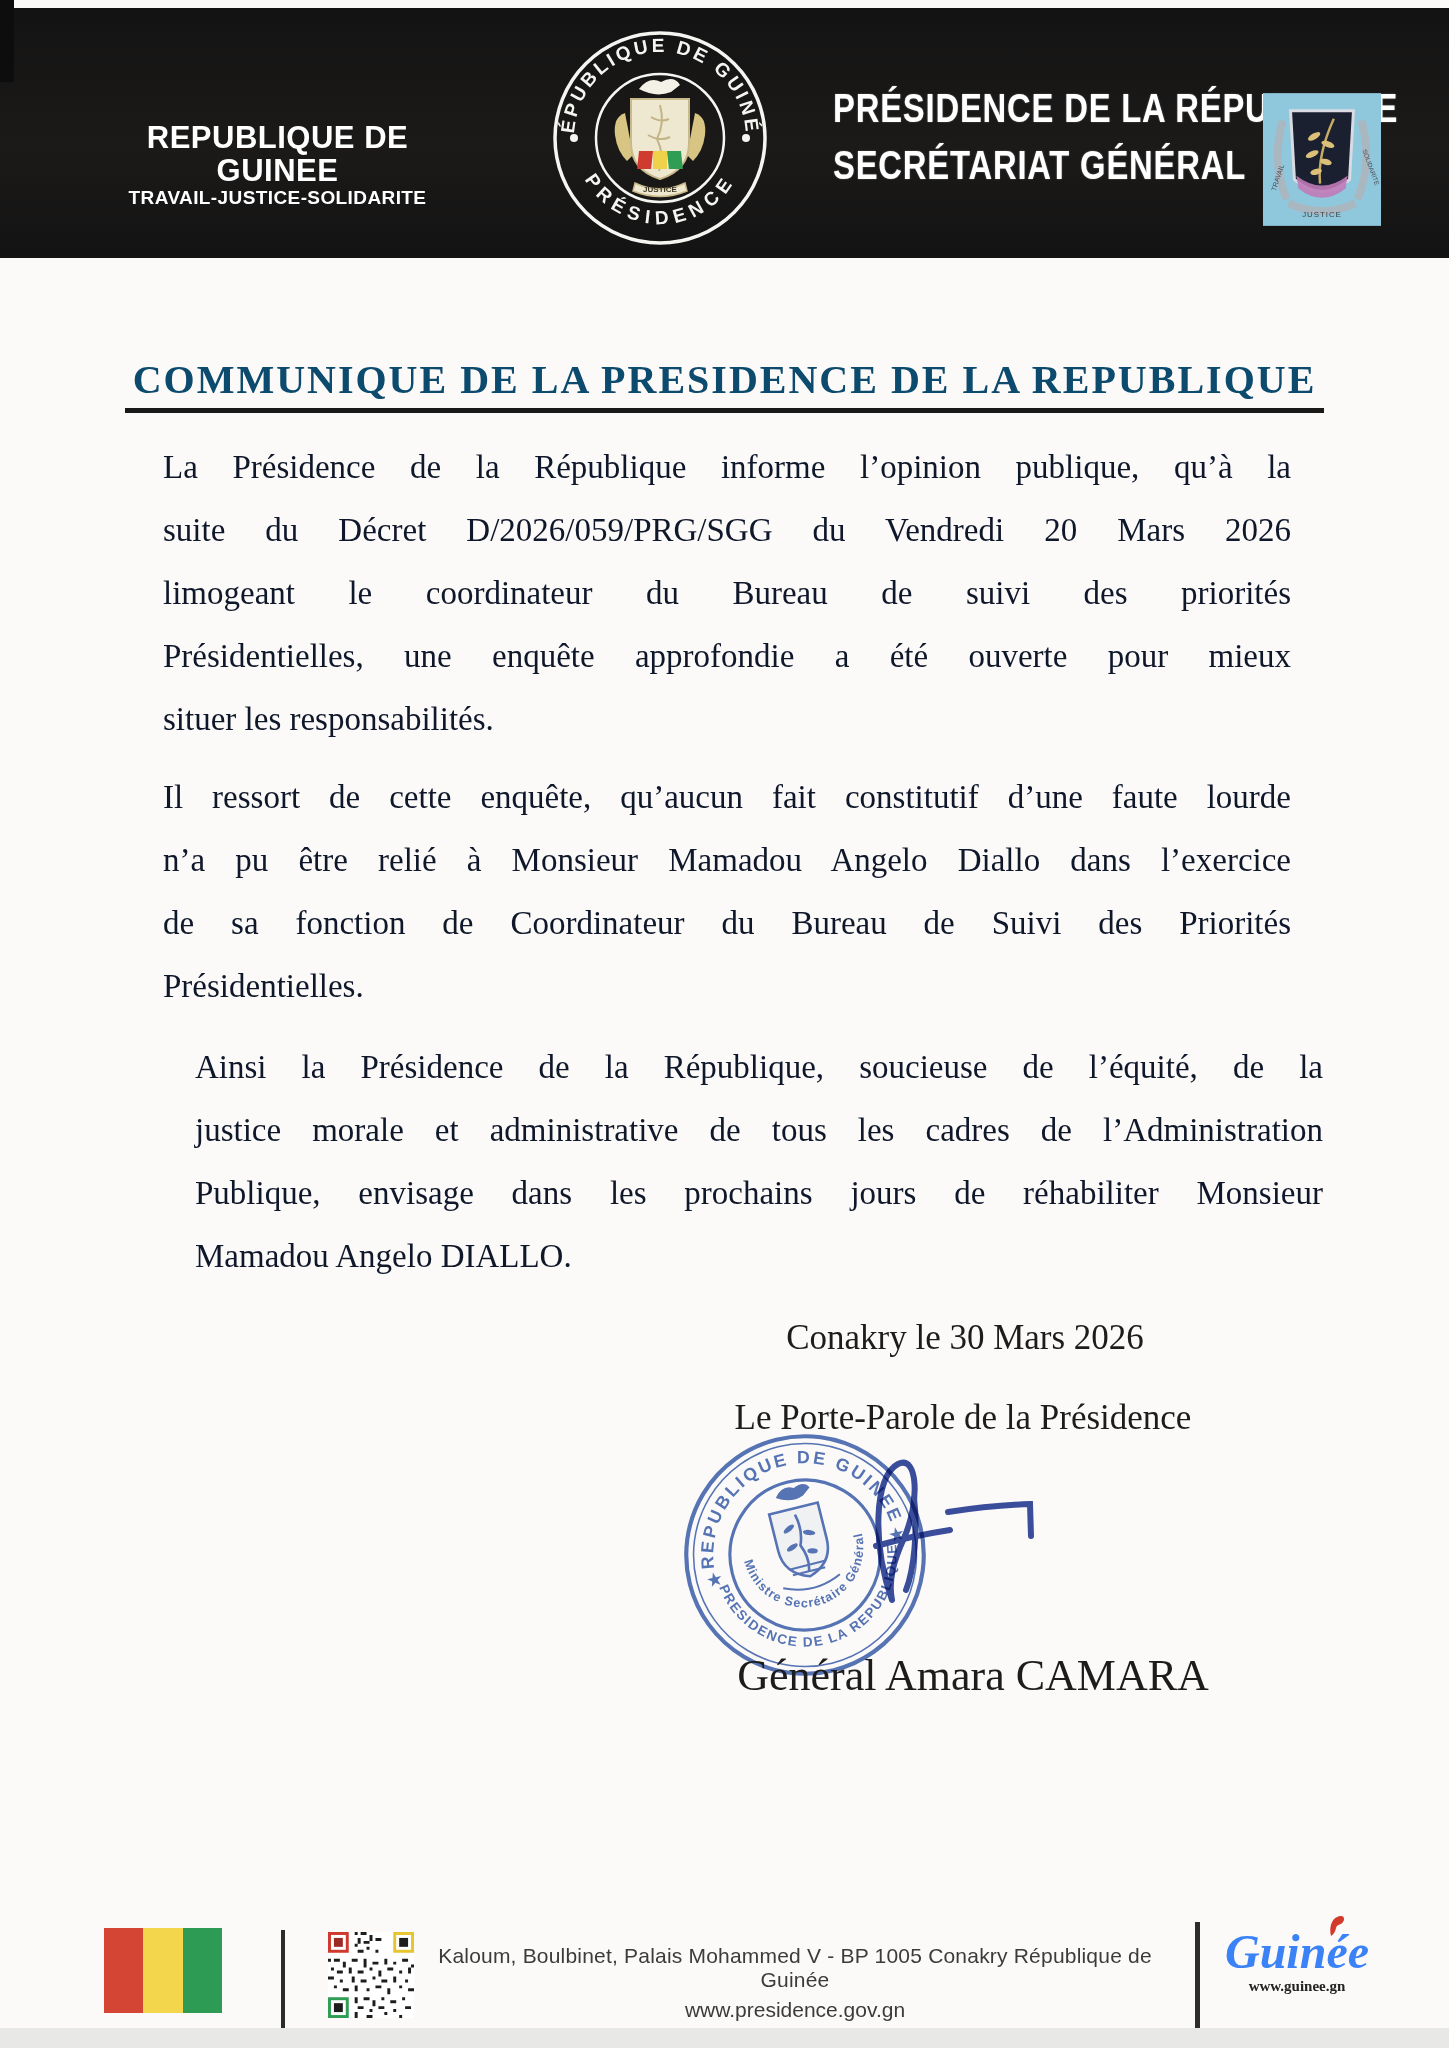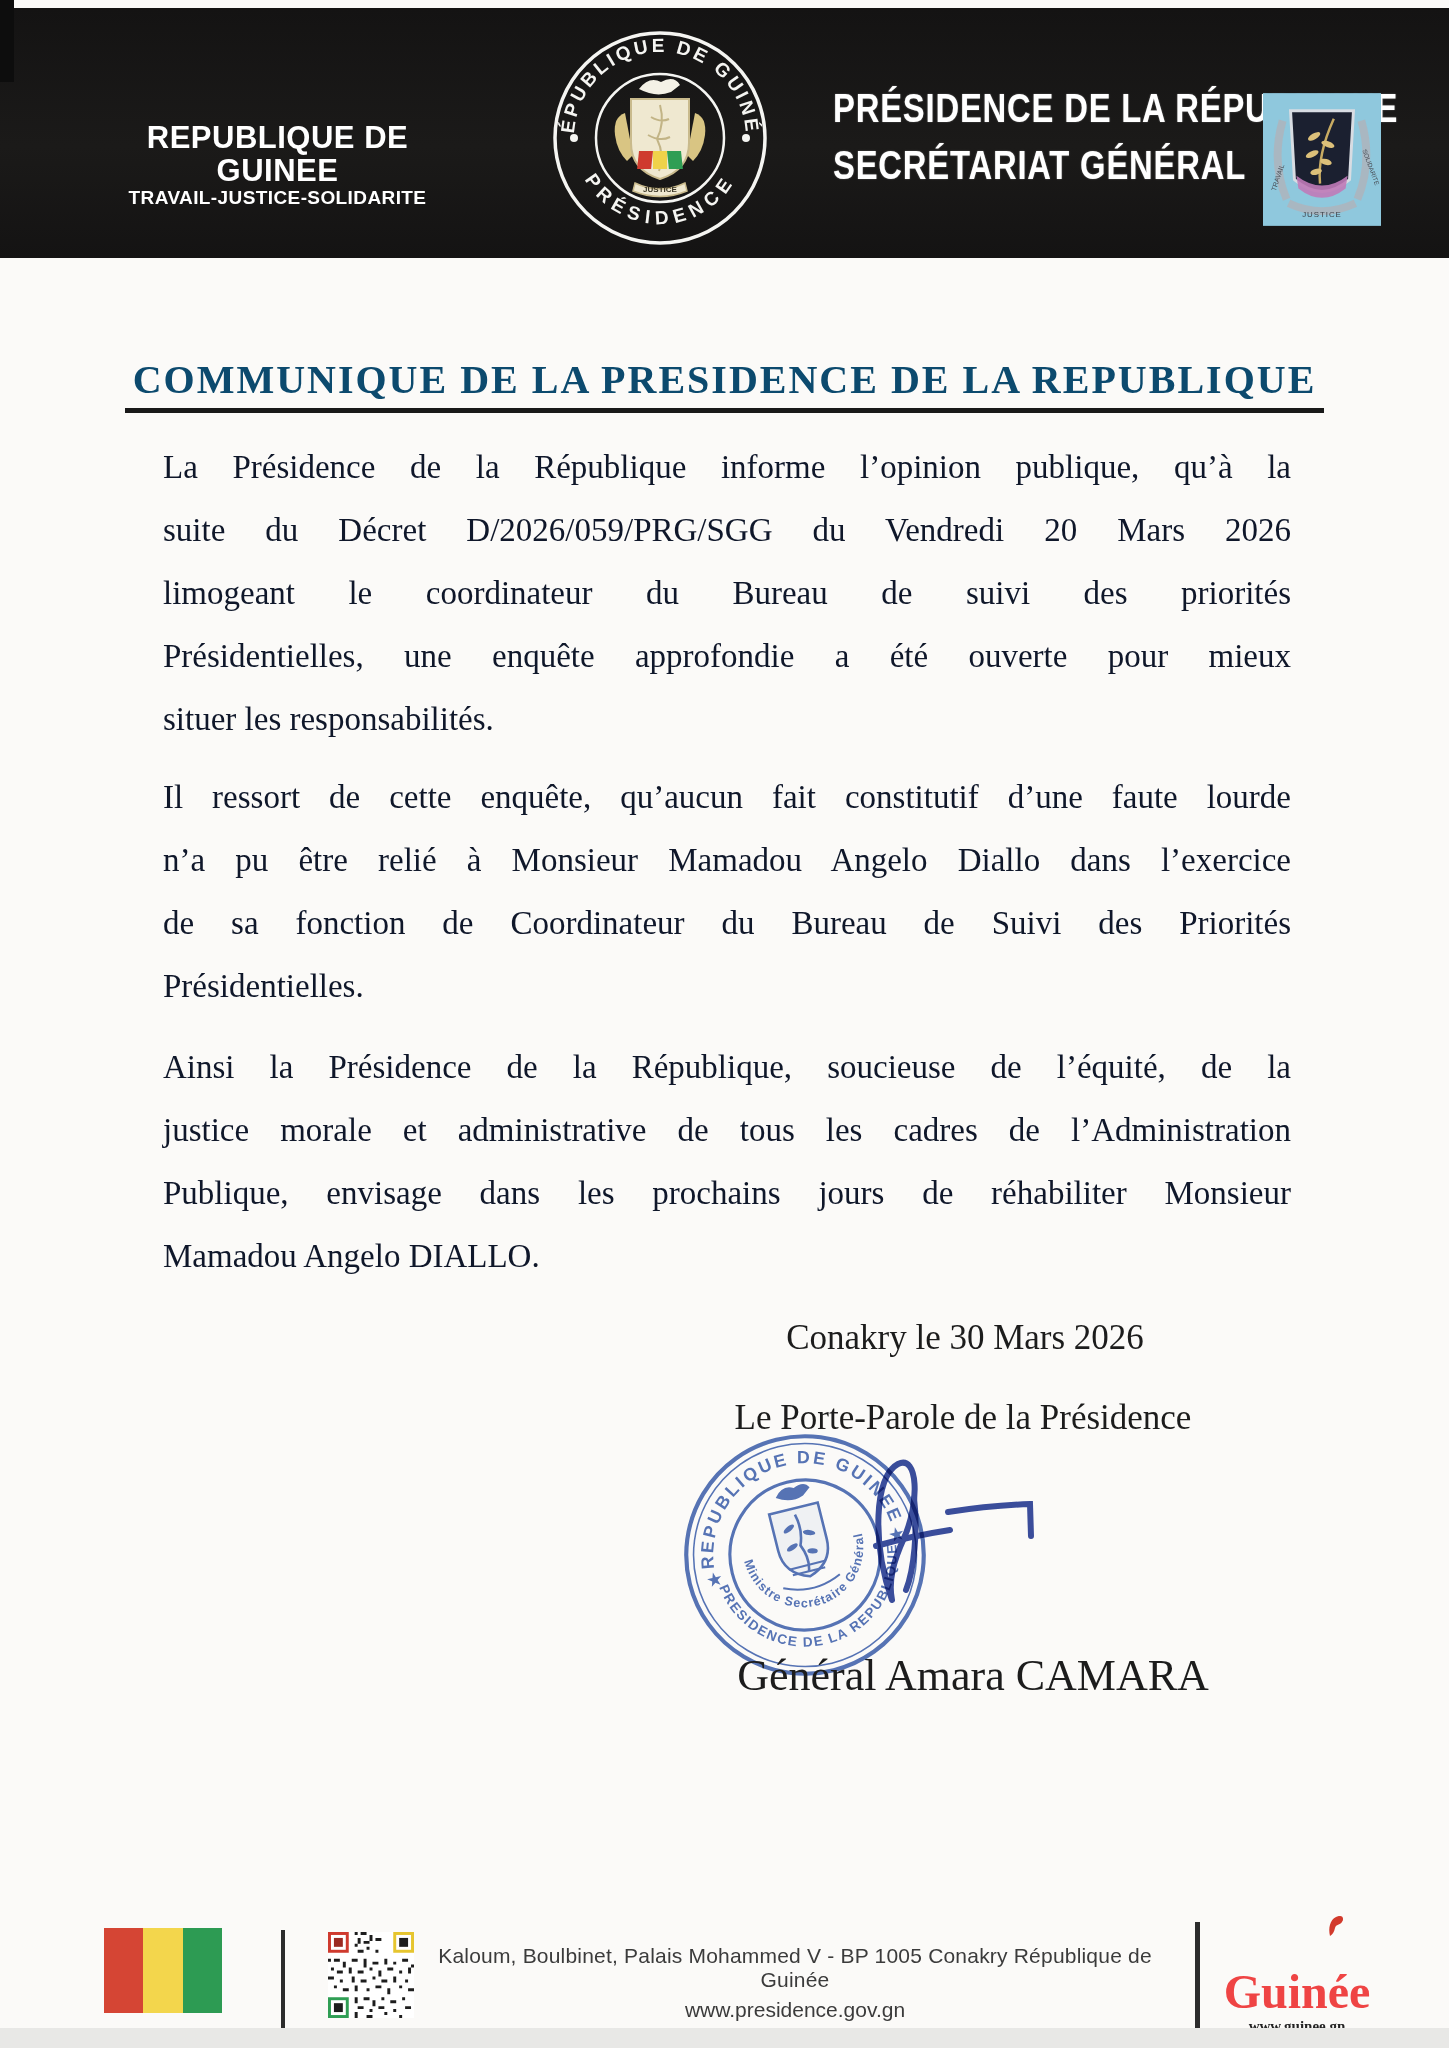--- a/index.html
+++ b/index.html
@@ -18,21 +18,21 @@
               font-family:"Liberation Sans",sans-serif;}
   .dept-line{font-weight:700;font-size:41px;line-height:1.38;letter-spacing:1px;
              transform:scaleX(.8);transform-origin:50% 50%;white-space:nowrap;
              text-shadow:0 0 2px rgba(255,255,255,.35);}
   .holo{position:absolute;left:1263px;top:93px;}
   
   .doc-title-wrap{position:absolute;left:0;top:356px;width:1449px;text-align:center;}
   .doc-title{display:inline-block;font-weight:700;font-size:40px;letter-spacing:2px;
              color:#0c4a6e;border-bottom:5px solid #191919;padding:0 8px 5px;}
   .para{position:absolute;left:163px;width:1128px;font-size:33px;line-height:63px;color:#0f172a;}
-  .p1{top:436px;} .p2{top:766px;} .p3{top:1036px;}
+  .p1{top:436px;} .p2{top:766px;} .p3{top:1036px;margin-left:32px;}
   .line{text-align:justify;text-align-last:justify;white-space:normal;}
   .line.last{text-align:left;text-align-last:left;}
   .dateline{position:absolute;left:965px;top:1318px;transform:translateX(-50%);
             font-size:35px;white-space:nowrap;}
   .sig-title{position:absolute;left:963px;top:1398px;transform:translateX(-50%);
              font-size:35px;white-space:nowrap;}
   .sig-name{position:absolute;left:962px;top:1650px;transform:translateX(-50%);
             font-size:44px;white-space:nowrap;z-index:5;margin-left:11px;}
   .stamp{position:absolute;left:680px;top:1430px;transform:rotate(-14deg);opacity:.88;
          mix-blend-mode:multiply;z-index:3;}
@@ -42,22 +42,22 @@
   .flag div{flex:1;}
   .vdiv{position:absolute;width:4px;background:#2c2c2c;}
   .vdiv1{left:281px;top:1930px;height:104px;}
   .vdiv2{left:1195px;top:1922px;height:112px;width:5px;}
   .qr{position:absolute;left:328px;top:1932px;}
   .addr-block{position:absolute;left:420px;top:1944px;width:750px;text-align:center;
               font-family:"Liberation Sans",sans-serif;color:#3b3b3b;}
   .addr-line1{font-size:21px;letter-spacing:.2px;}
   .addr-line2{font-size:21px;margin-top:6px;}
   .brand-block{position:absolute;left:1212px;top:1928px;width:170px;text-align:center;}
-  .brand-name{font-family:"Liberation Serif",serif;font-weight:700;
-              font-size:48px;color:#ef4444;line-height:1;margin-top:40px;}
+  .brand-name{font-family:"Liberation Serif",serif;font-style:italic;font-weight:700;
+              font-size:48px;color:#3b82f6;line-height:1;}
   .brand-bird{position:absolute;left:96px;top:-14px;}
   .brand-url{font-family:Liberation Serif, serif;font-weight:700;font-size:15px;
              color:#222;margin-top:2px;}
 </style>
 </head>
 <body>
 
 <div class="page">
 
   <div class="band"></div>

